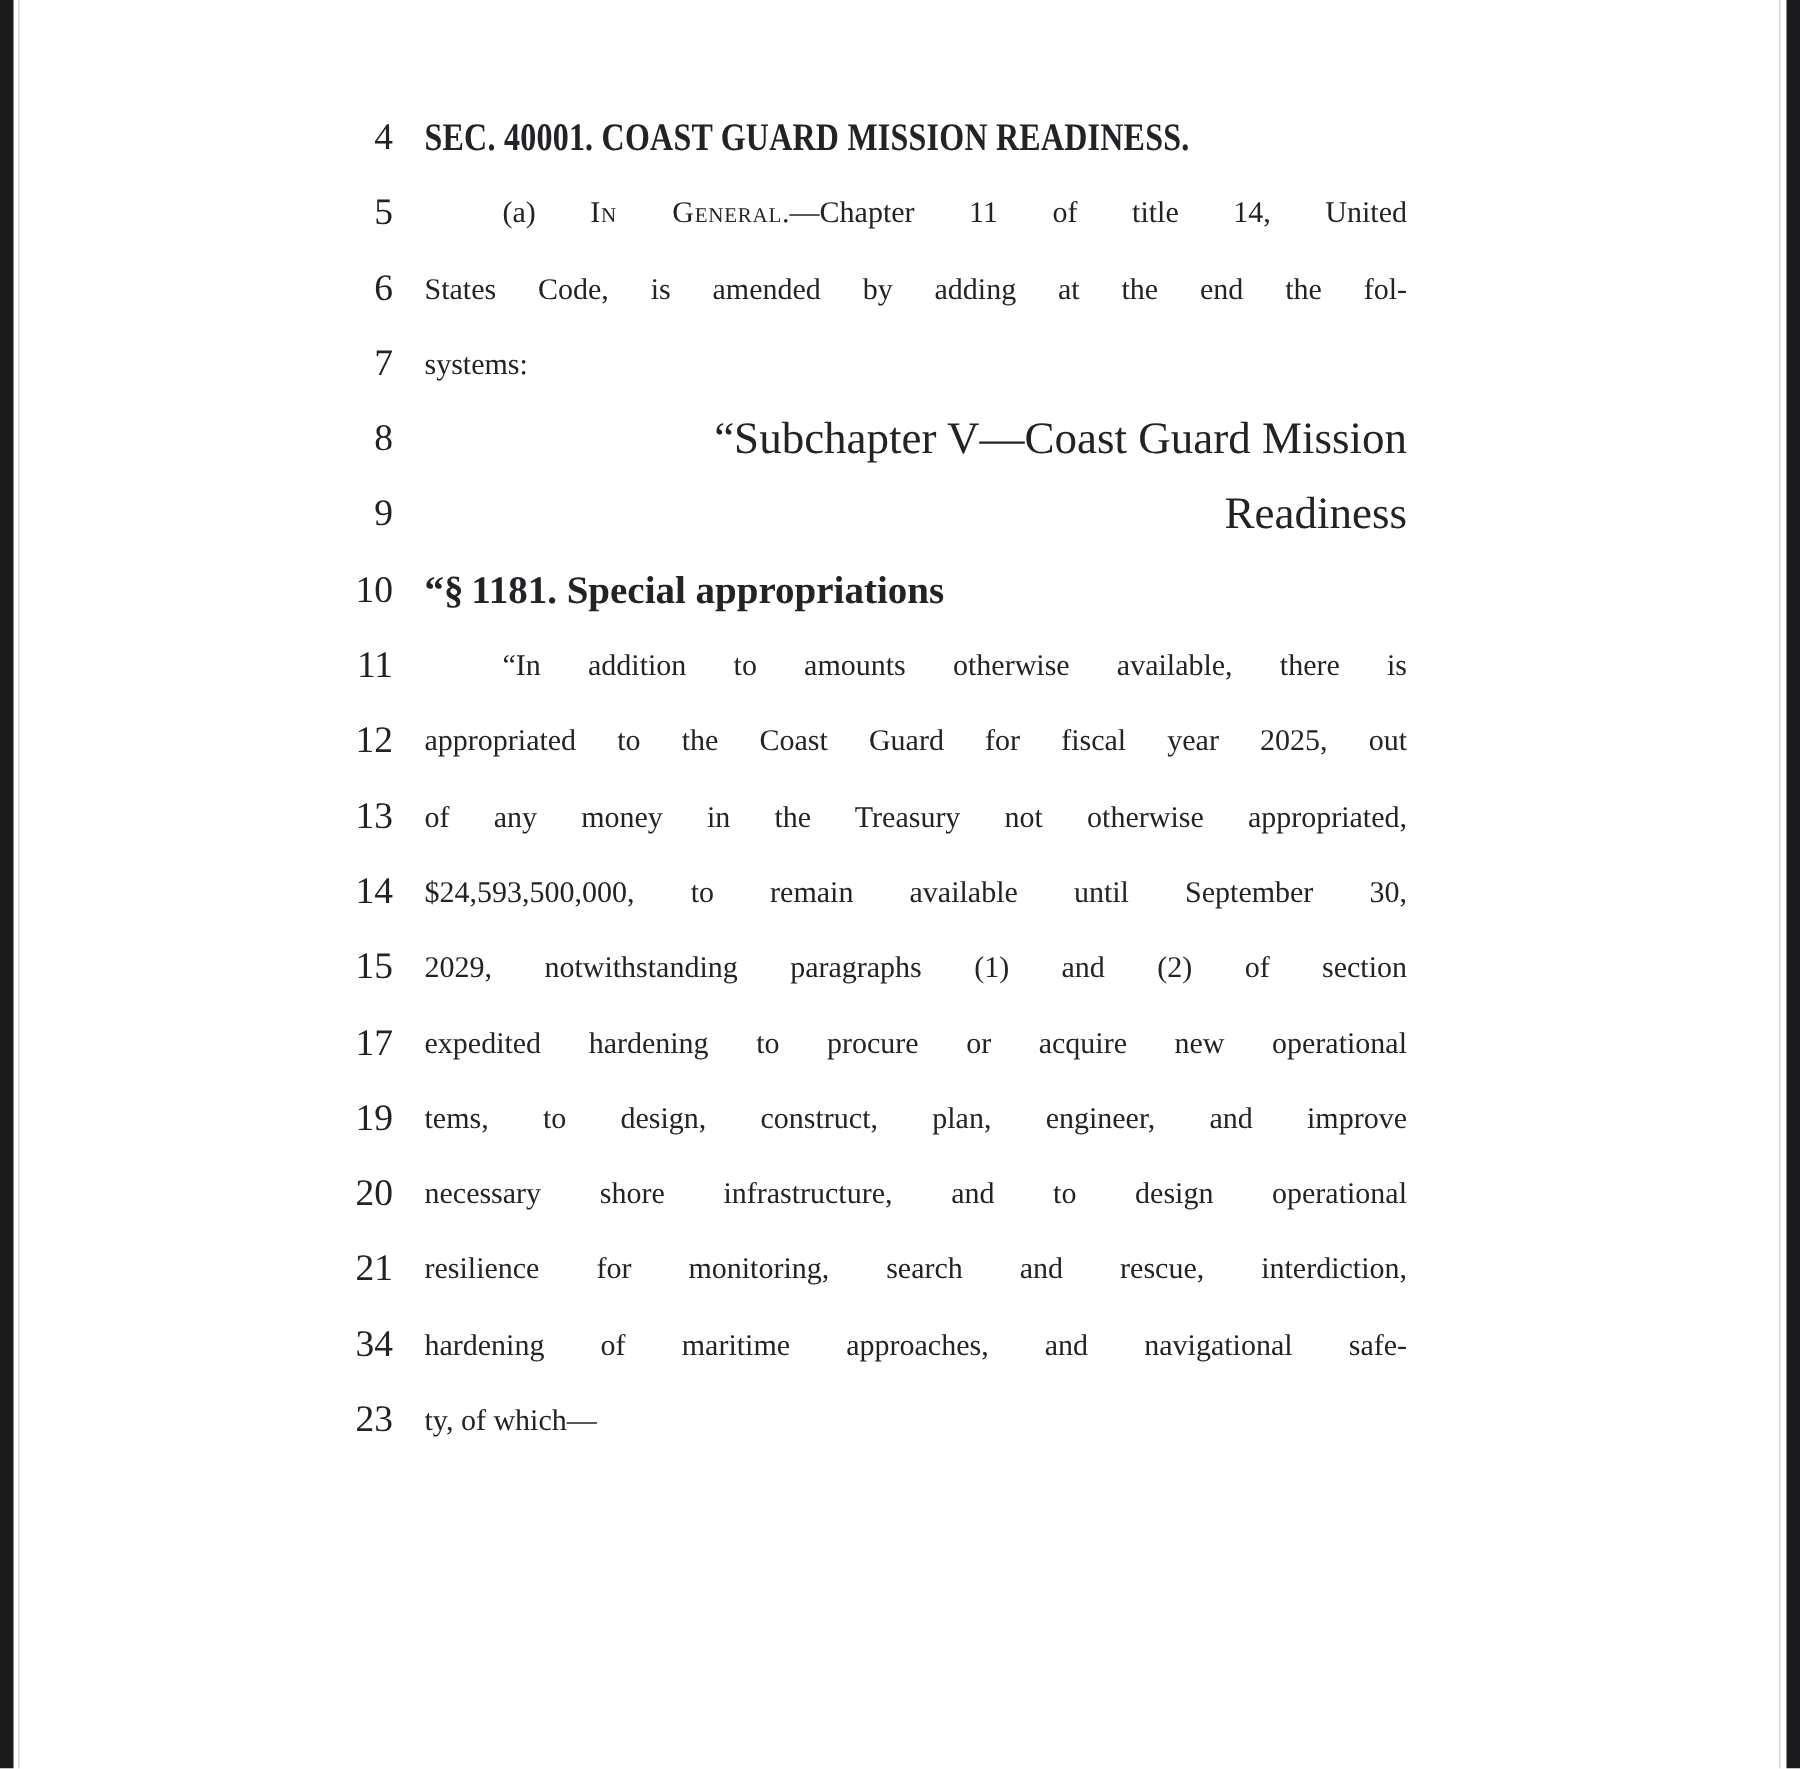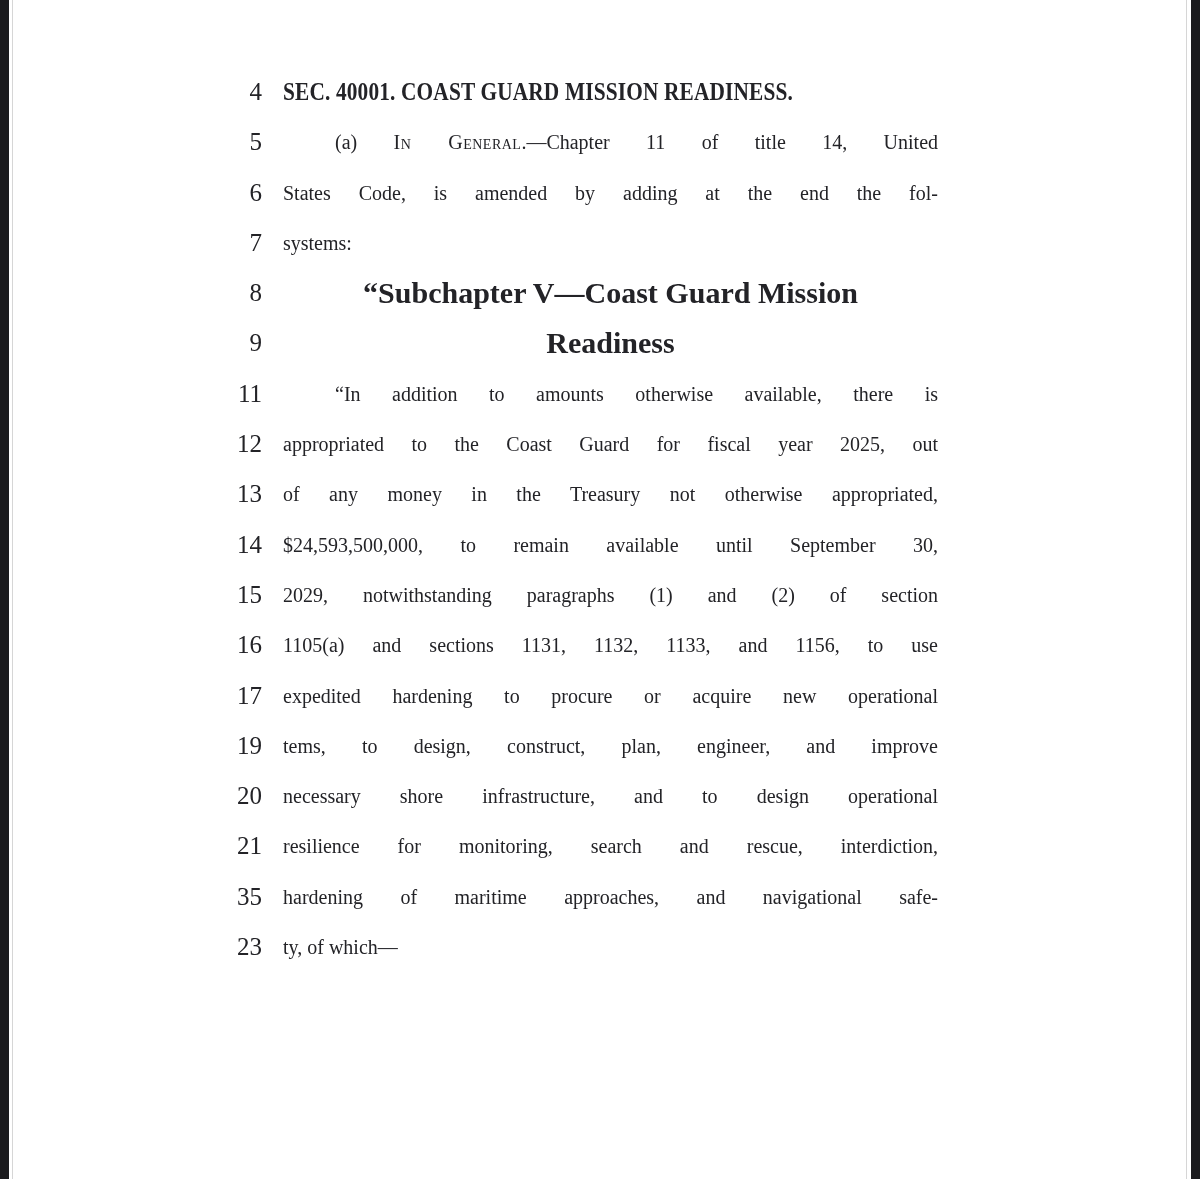--- a/index.html
+++ b/index.html
@@ -79,23 +79,23 @@
 
   .line-text.sec-heading {
     font-weight: bold;
     font-size: 26px;
     letter-spacing: 0.2px;
     transform: scaleX(0.82);
     transform-origin: 0 50%;
   }
 
   .line-text.center-heading {
-    font-weight: bold;
+    font-weight: normal;
     font-size: 30px;
-    text-align: center;
+    text-align: right;
   }
 
   .line-text.sub-heading {
     font-weight: bold;
     font-size: 26px;
   }
 
   .sc { font-variant: small-caps; letter-spacing: 0.5px; }
 </style>
 </head>
@@ -125,60 +125,60 @@
     </div>
     <div class="line-row">
       <span class="line-num">8</span>
       <div class="line-text center-heading">“Subchapter V—Coast Guard Mission</div>
     </div>
     <div class="line-row">
       <span class="line-num">9</span>
       <div class="line-text center-heading">Readiness</div>
     </div>
     <div class="line-row">
+      <span class="line-num">10</span>
+      <div class="line-text sub-heading">“§ 1181. Special appropriations</div>
+    </div>
+    <div class="line-row">
       <span class="line-num">11</span>
       <div class="line-text indent justify">“In addition to amounts otherwise available, there is</div>
     </div>
     <div class="line-row">
       <span class="line-num">12</span>
       <div class="line-text justify">appropriated to the Coast Guard for fiscal year 2025, out</div>
     </div>
     <div class="line-row">
       <span class="line-num">13</span>
       <div class="line-text justify">of any money in the Treasury not otherwise appropriated,</div>
     </div>
     <div class="line-row">
       <span class="line-num">14</span>
       <div class="line-text justify">$24,593,500,000, to remain available until September 30,</div>
     </div>
     <div class="line-row">
       <span class="line-num">15</span>
       <div class="line-text justify">2029, notwithstanding paragraphs (1) and (2) of section</div>
     </div>
     <div class="line-row">
-      <span class="line-num">16</span>
-      <div class="line-text justify">1105(a) and sections 1131, 1132, 1133, and 1156, to use</div>
-    </div>
-    <div class="line-row">
       <span class="line-num">17</span>
       <div class="line-text justify">expedited hardening to procure or acquire new operational</div>
     </div>
     <div class="line-row">
       <span class="line-num">19</span>
       <div class="line-text justify">tems, to design, construct, plan, engineer, and improve</div>
     </div>
     <div class="line-row">
       <span class="line-num">20</span>
       <div class="line-text justify">necessary shore infrastructure, and to design operational</div>
     </div>
     <div class="line-row">
       <span class="line-num">21</span>
       <div class="line-text justify">resilience for monitoring, search and rescue, interdiction,</div>
     </div>
     <div class="line-row">
-      <span class="line-num">35</span>
+      <span class="line-num">34</span>
       <div class="line-text justify">hardening of maritime approaches, and navigational safe-</div>
     </div>
     <div class="line-row">
       <span class="line-num">23</span>
       <div class="line-text">ty, of which—</div>
     </div>
   </div>
 
 </body></html>

